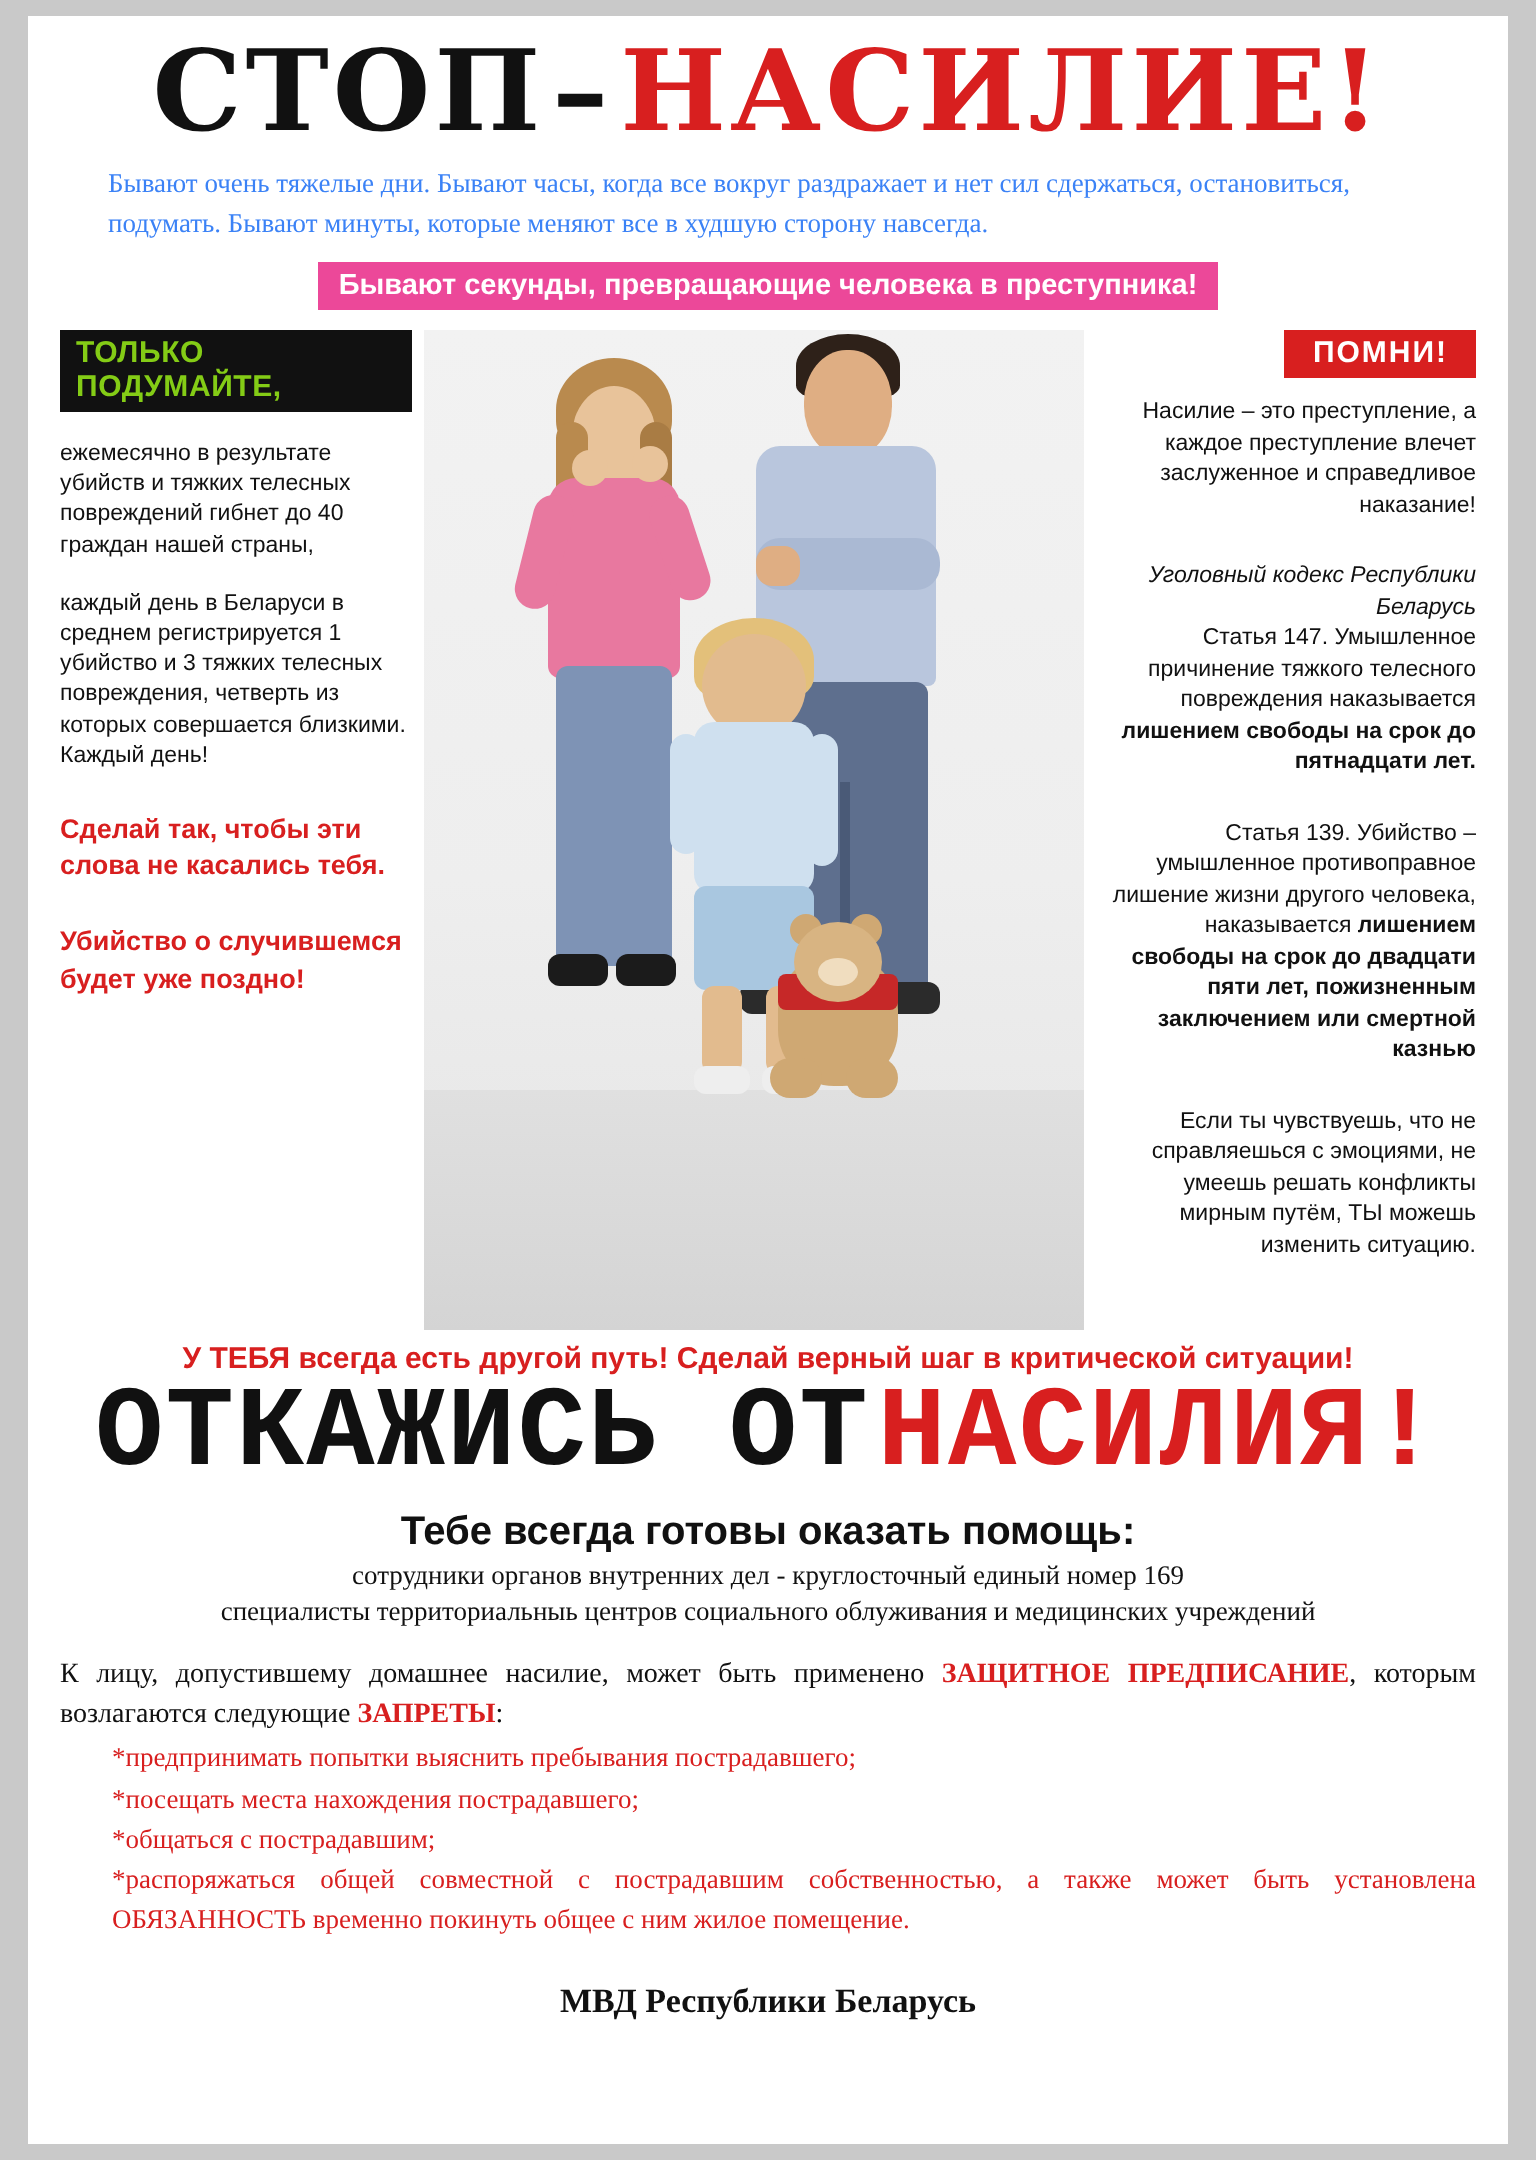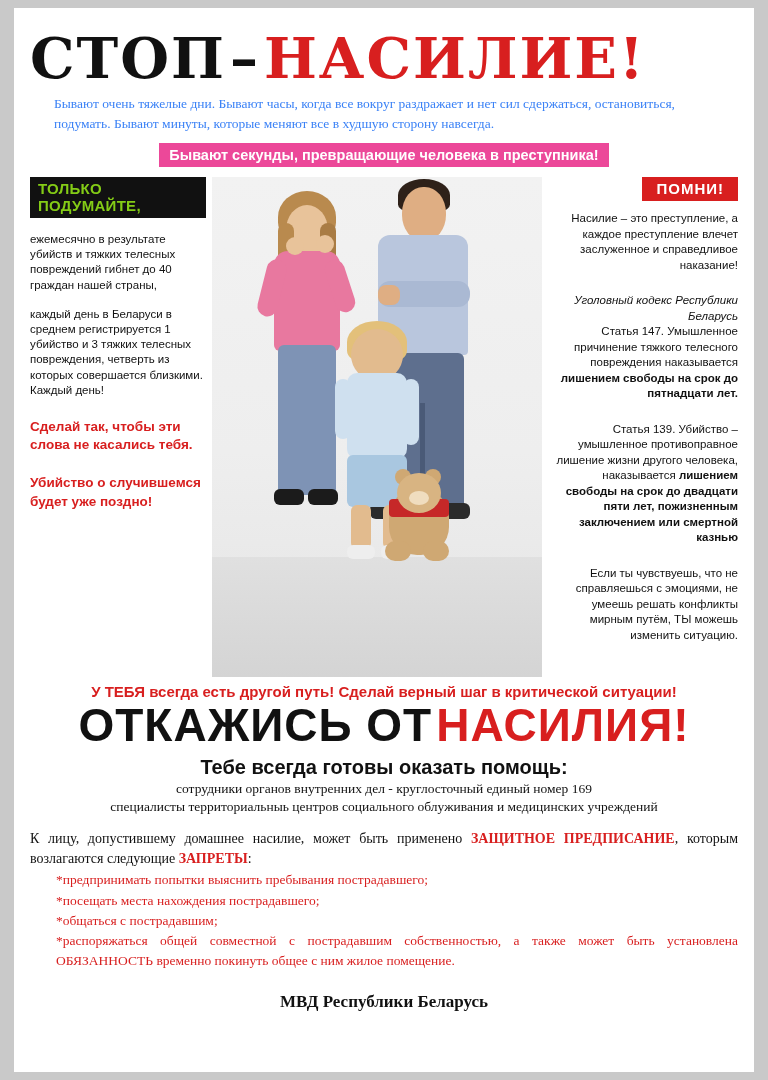--- a/index.html
+++ b/index.html
@@ -19,22 +19,21 @@
     height: 1064px;
     margin: 8px auto;
     background: #ffffff;
     box-sizing: border-box;
     padding: 10px 16px 0 16px;
     overflow: hidden;
   }
 
   
   .title-row {
-    text-align: left;
-    margin-top: 12px;
+    text-align: center;
     line-height: 1;
     white-space: nowrap;
   }
   .title-row span {
     font-family: "DejaVu Serif", serif;
     font-weight: bold;
     font-size: 56px;
     letter-spacing: 2px;
   }
   .t-black { color: #111111; }
@@ -206,23 +205,23 @@
     font-size: 15px;
     margin-top: 6px;
   }
   .bigline {
     text-align: center;
     white-space: nowrap;
     margin-top: 2px;
     line-height: 1;
   }
   .bigline span {
-    font-family: Liberation Sans, sans-serif;
-    font-weight: bold;
-    font-size: 46px;
+    font-family: Liberation Mono, monospace;
+    font-weight: bold;
+    font-size: 57px;
     letter-spacing: 1px;
   }
   .help-title {
     text-align: center;
     color: #111;
     font-family: "Liberation Sans", sans-serif;
     font-weight: bold;
     font-size: 20px;
     margin-top: 8px;
   }

